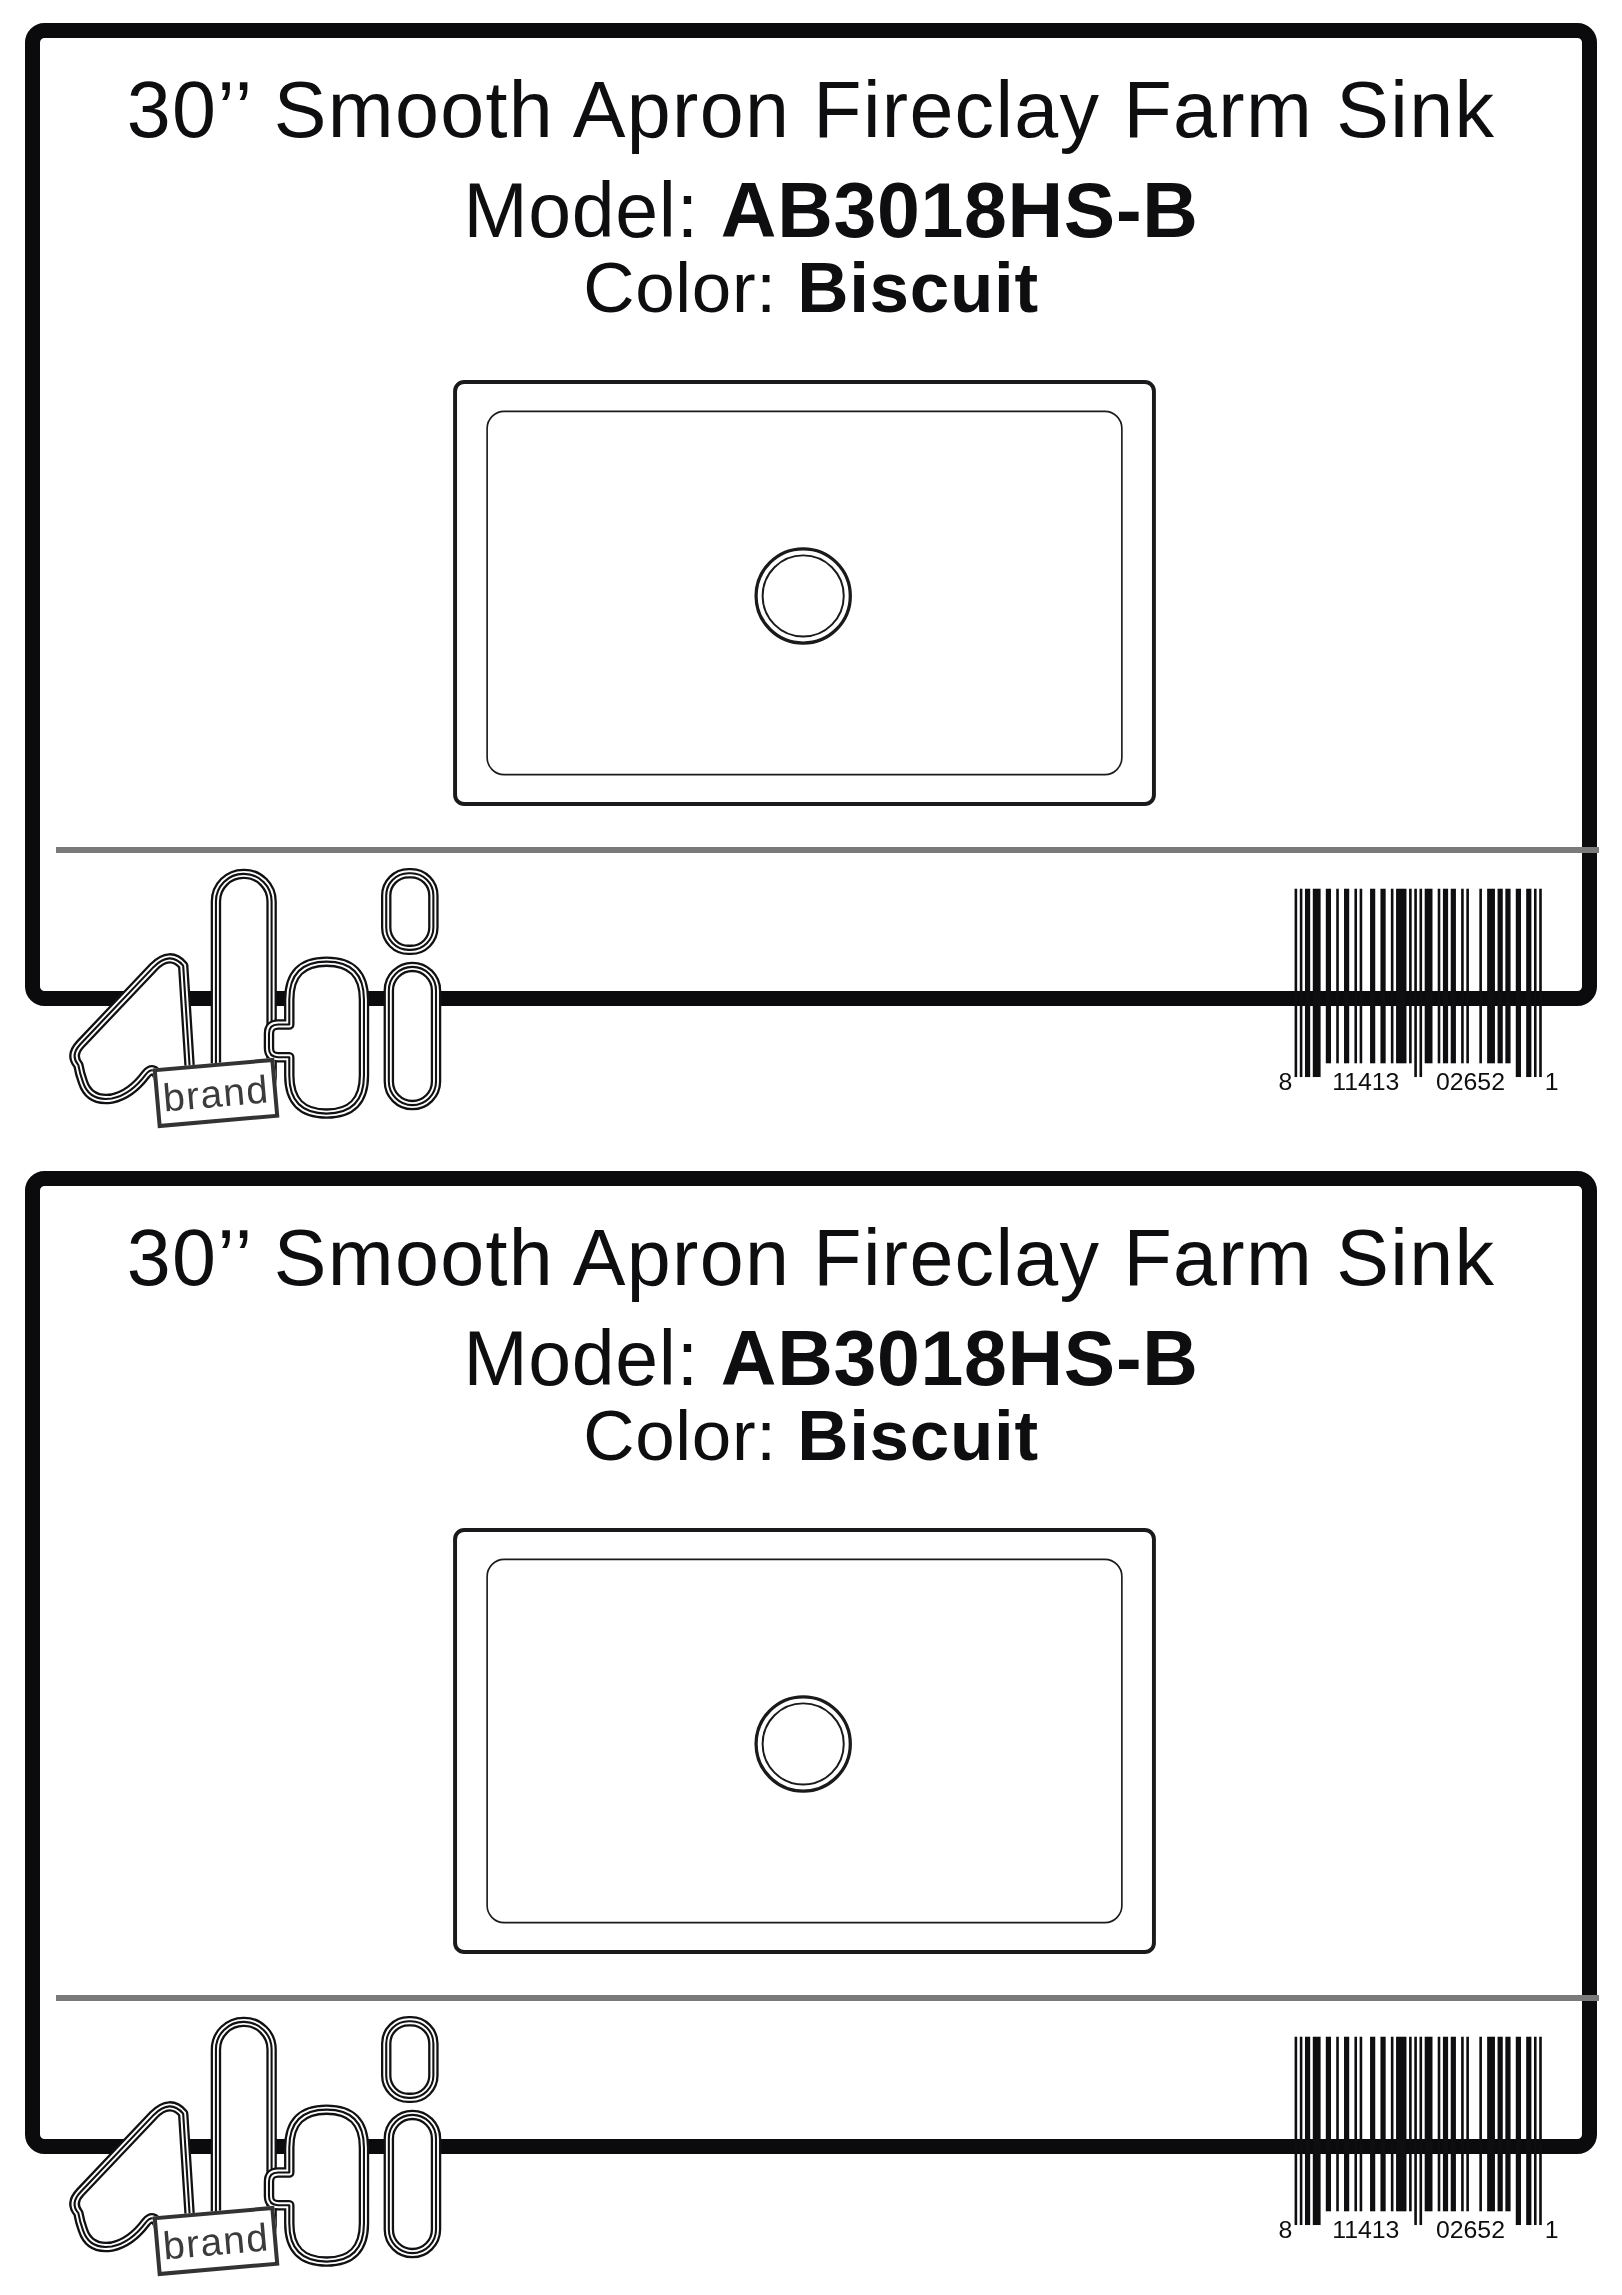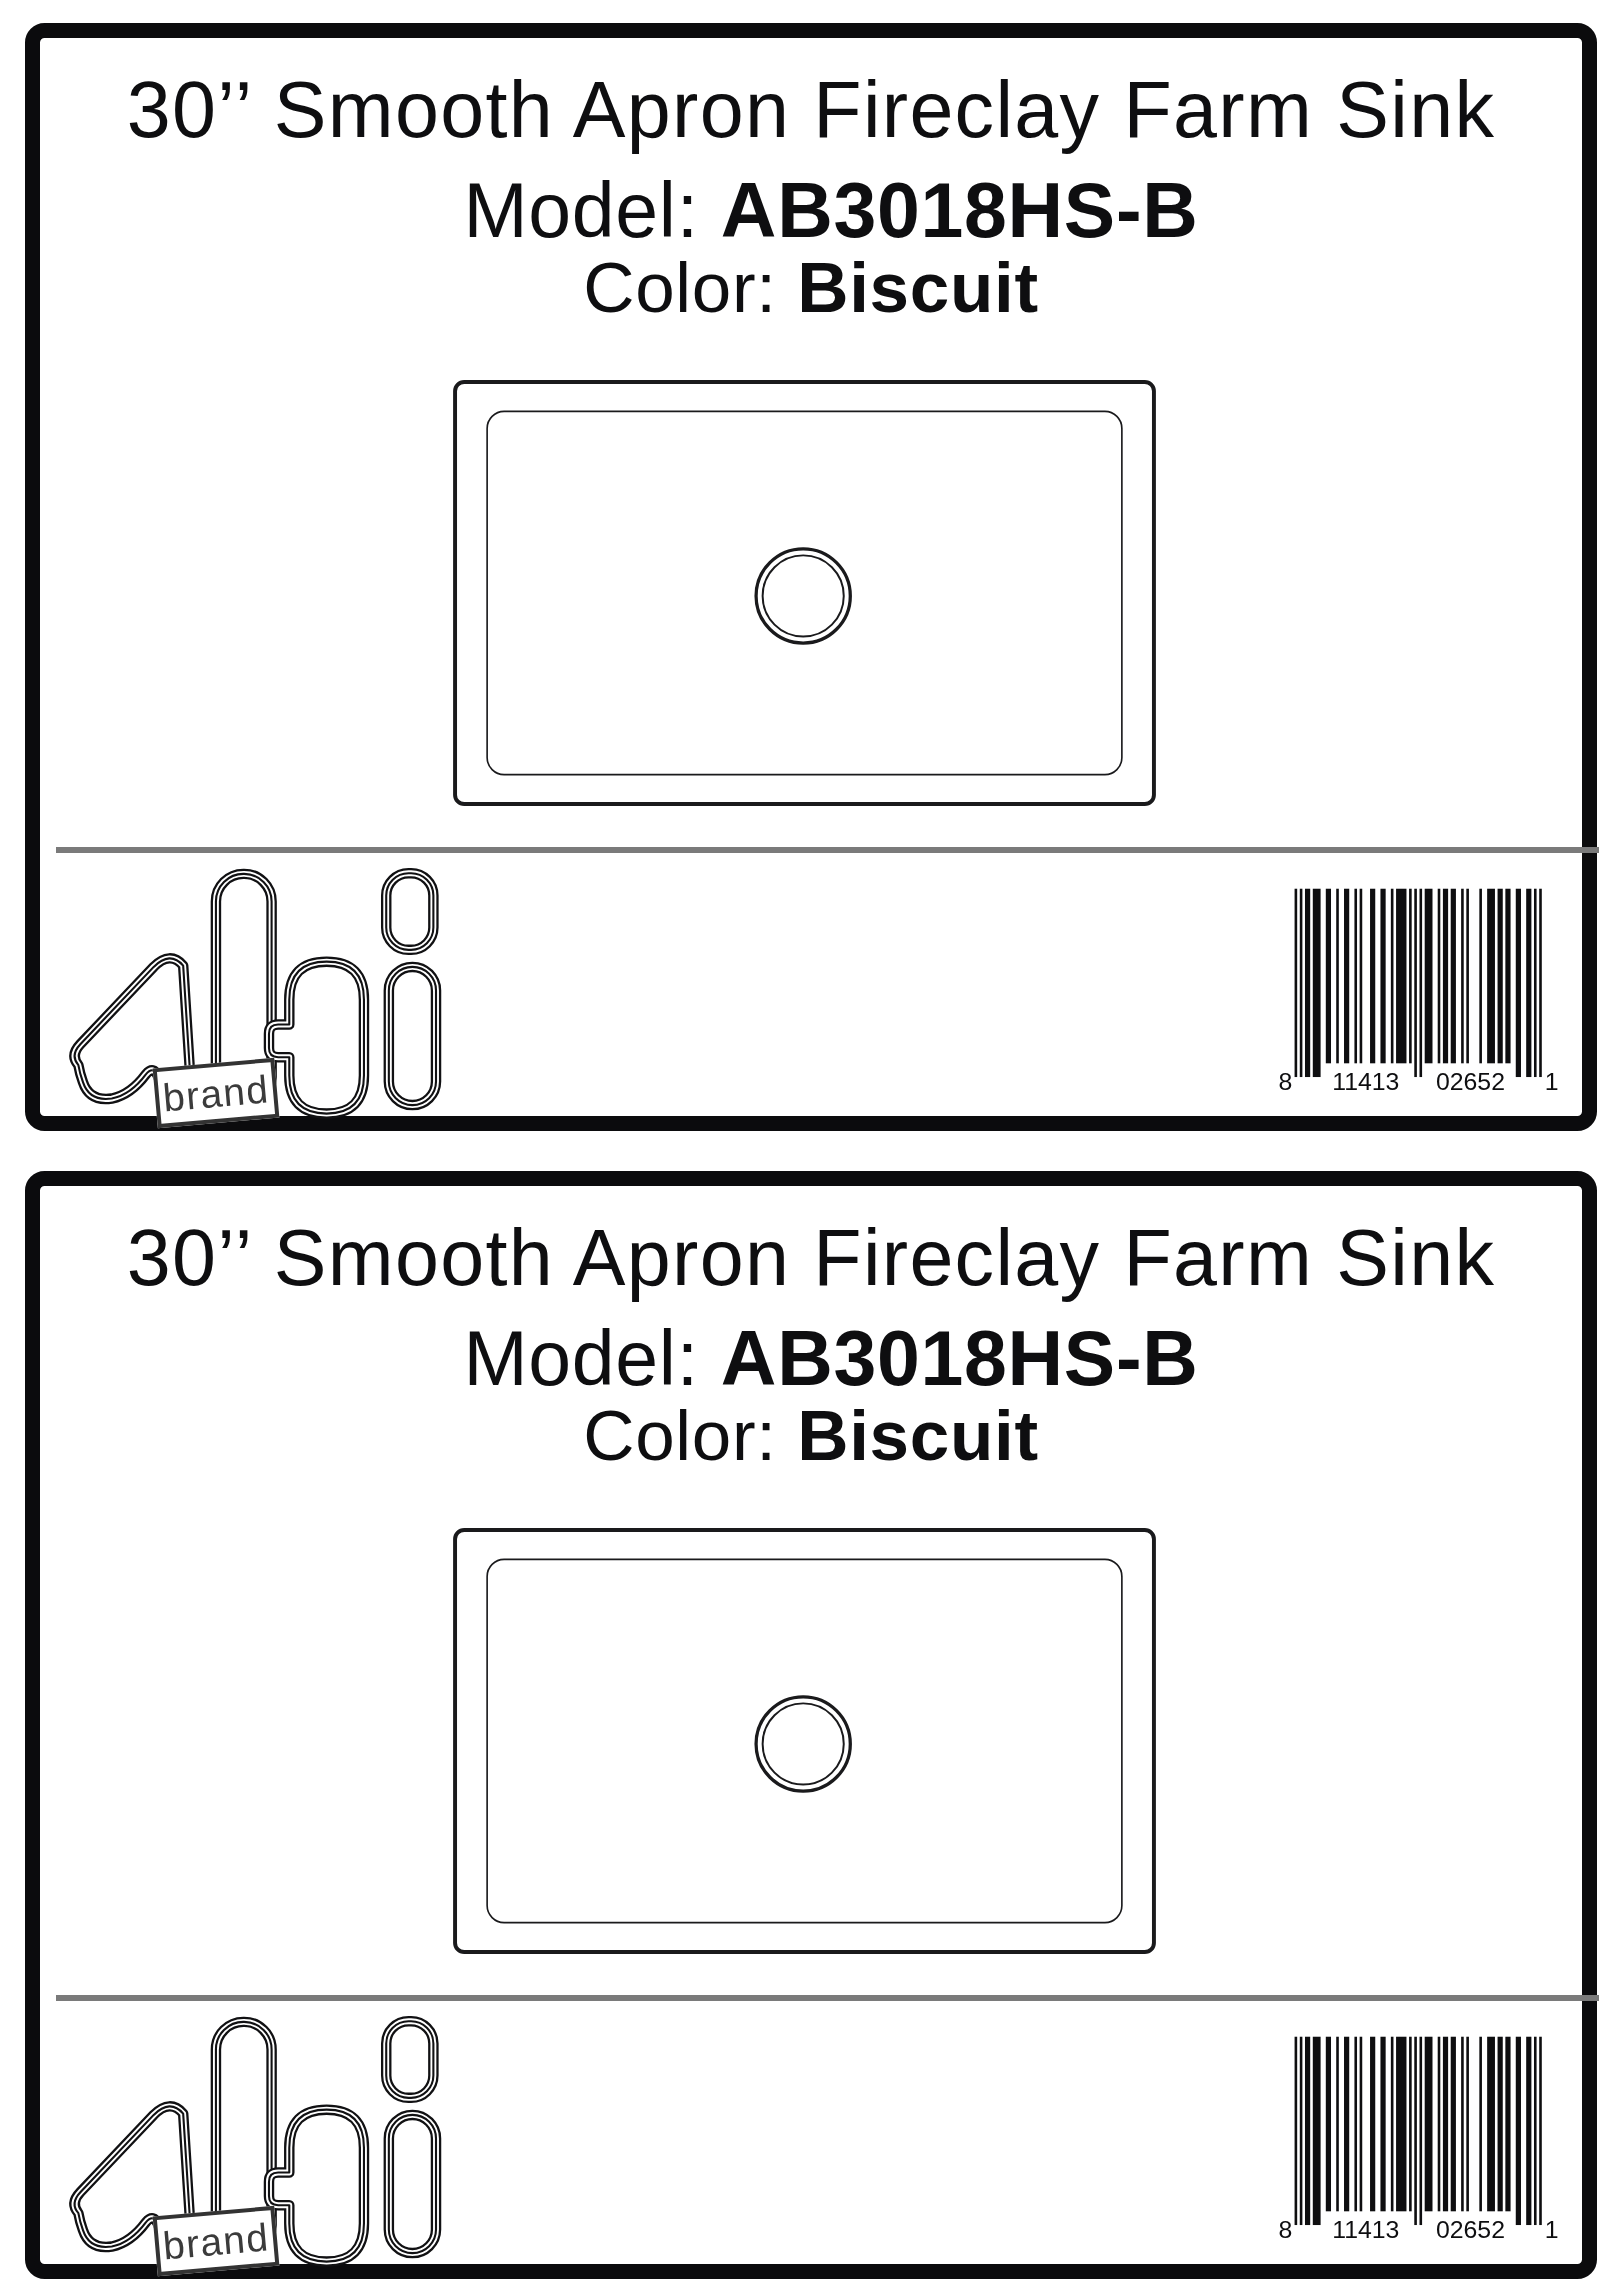--- a/index.html
+++ b/index.html
@@ -6,21 +6,21 @@
   body {
     width: 1623px; height: 2295px;
     position: relative;
     font-family: "Liberation Sans", sans-serif;
     color: #0e0e10;
   }
   .label-card {
     position: absolute;
     left: 25px;
     width: 1572px;
-    height: 1108px;
+    height: 983px;
     box-sizing: border-box;
     border: 15.7px solid #0b0b0d;
     border-radius: 19.6px;
     background: #ffffff;
   }
   .label-card.first  { top: 23px; }
   .label-card.second { top: 1171px; }
 
   .title-line {
     position: absolute; left: 0; right: 0;

